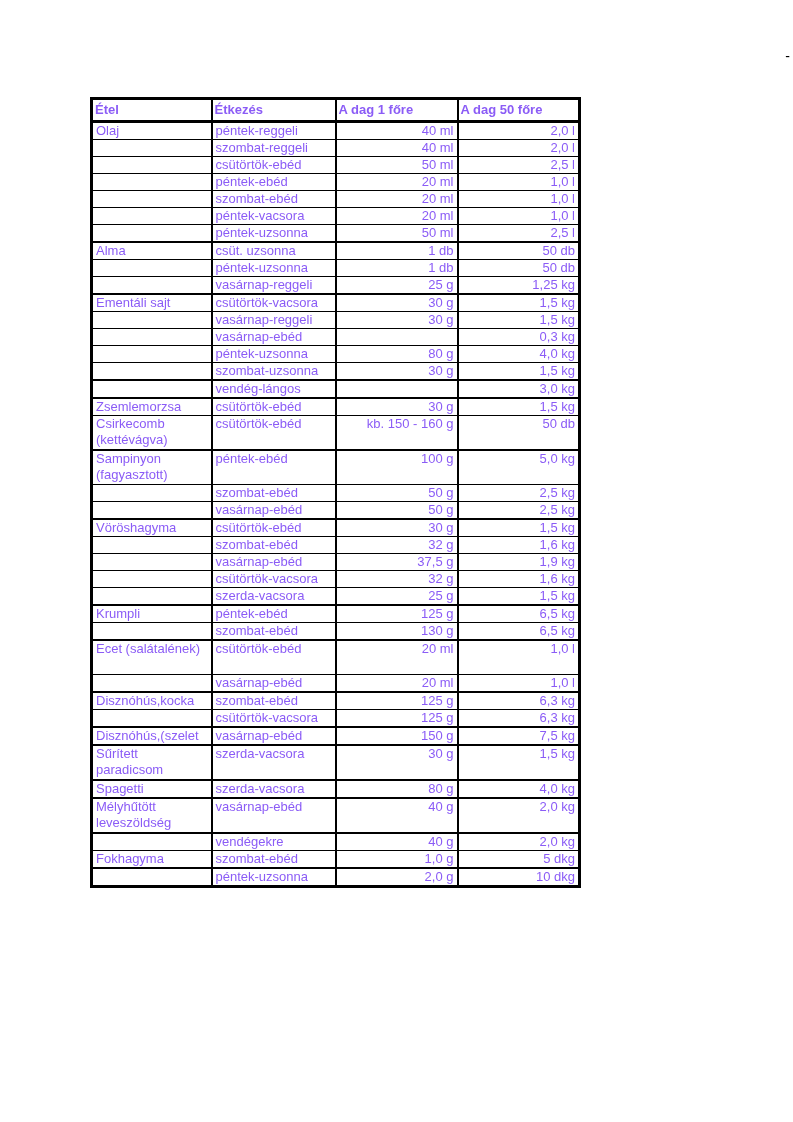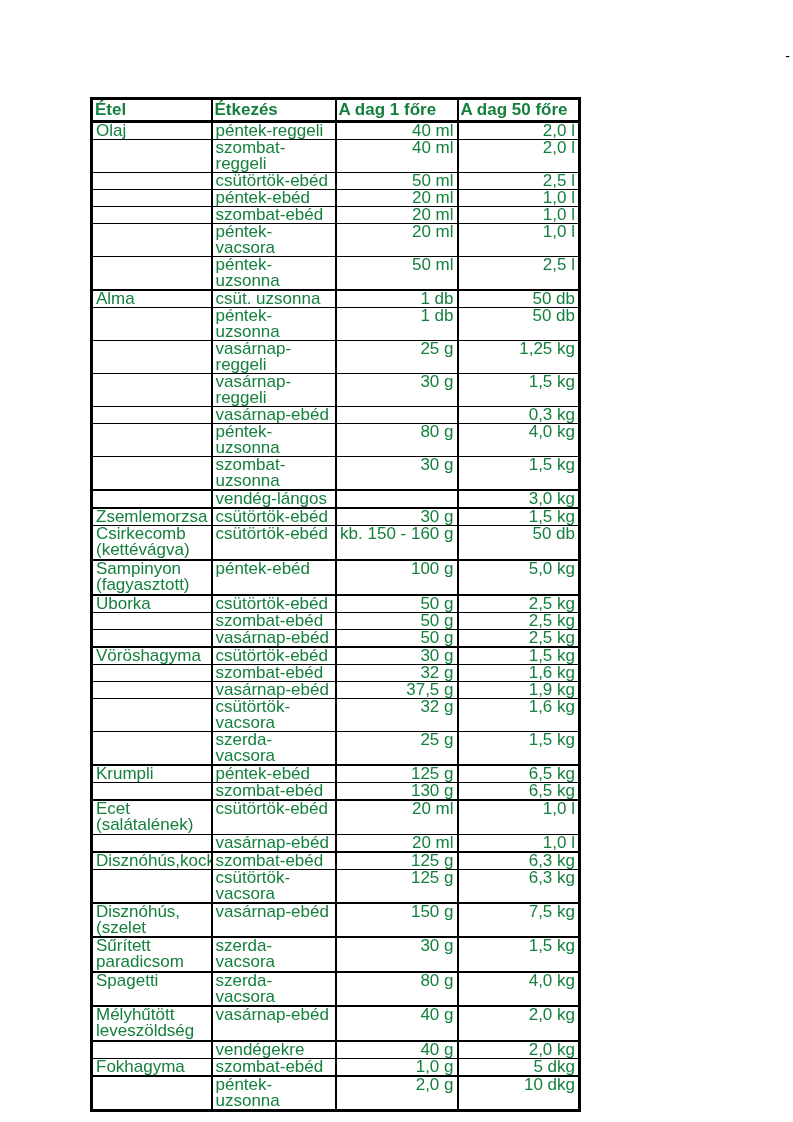--- a/index.html
+++ b/index.html
@@ -26,22 +26,22 @@
     color: #000000;
     margin-left: 25px;
   }
   table.portions {
     position: absolute;
     left: 90px;
     top: 97px;
     width: 488px;
     border-collapse: collapse;
     table-layout: fixed;
-    font-size: 17px;
-    color: #15803d;
+    font-size: 13px;
+    color: #8b5cf6;
   }
   table.portions { border: 3px solid #000; }
   table.portions col.c1 { width: 120px; }
   table.portions col.c2 { width: 124px; }
   table.portions col.c3 { width: 122px; }
   table.portions col.c4 { width: 122px; }
   table.portions th {
     border: 2px solid #000;
     border-top: 3px solid #000;
     border-bottom: 3px solid #000;
@@ -143,20 +143,26 @@
           <td class="meal">péntek-uzsonna</td>
           <td class="num">1 db</td>
           <td class="num">50 db</td>
         </tr>
         <tr>
           <td class="food"></td>
           <td class="meal">vasárnap-reggeli</td>
           <td class="num">25 g</td>
           <td class="num">1,25 kg</td>
         </tr>
+        <tr class="sep">
+          <td class="food">Ementáli sajt</td>
+          <td class="meal">csütörtök-vacsora</td>
+          <td class="num">30 g</td>
+          <td class="num">1,5 kg</td>
+        </tr>
         <tr>
           <td class="food"></td>
           <td class="meal">vasárnap-reggeli</td>
           <td class="num">30 g</td>
           <td class="num">1,5 kg</td>
         </tr>
         <tr>
           <td class="food"></td>
           <td class="meal">vasárnap-ebéd</td>
           <td class="num"></td>
@@ -191,26 +197,20 @@
           <td class="meal">csütörtök-ebéd</td>
           <td class="num">kb. 150 - 160 g</td>
           <td class="num">50 db</td>
         </tr>
         <tr class="sep tall">
           <td class="food">Sampinyon (fagyasztott)</td>
           <td class="meal">péntek-ebéd</td>
           <td class="num">100 g</td>
           <td class="num">5,0 kg</td>
         </tr>
-        <tr class="sep">
-          <td class="food">Uborka</td>
-          <td class="meal">csütörtök-ebéd</td>
-          <td class="num">50 g</td>
-          <td class="num">2,5 kg</td>
-        </tr>
         <tr>
           <td class="food"></td>
           <td class="meal">szombat-ebéd</td>
           <td class="num">50 g</td>
           <td class="num">2,5 kg</td>
         </tr>
         <tr>
           <td class="food"></td>
           <td class="meal">vasárnap-ebéd</td>
           <td class="num">50 g</td>

